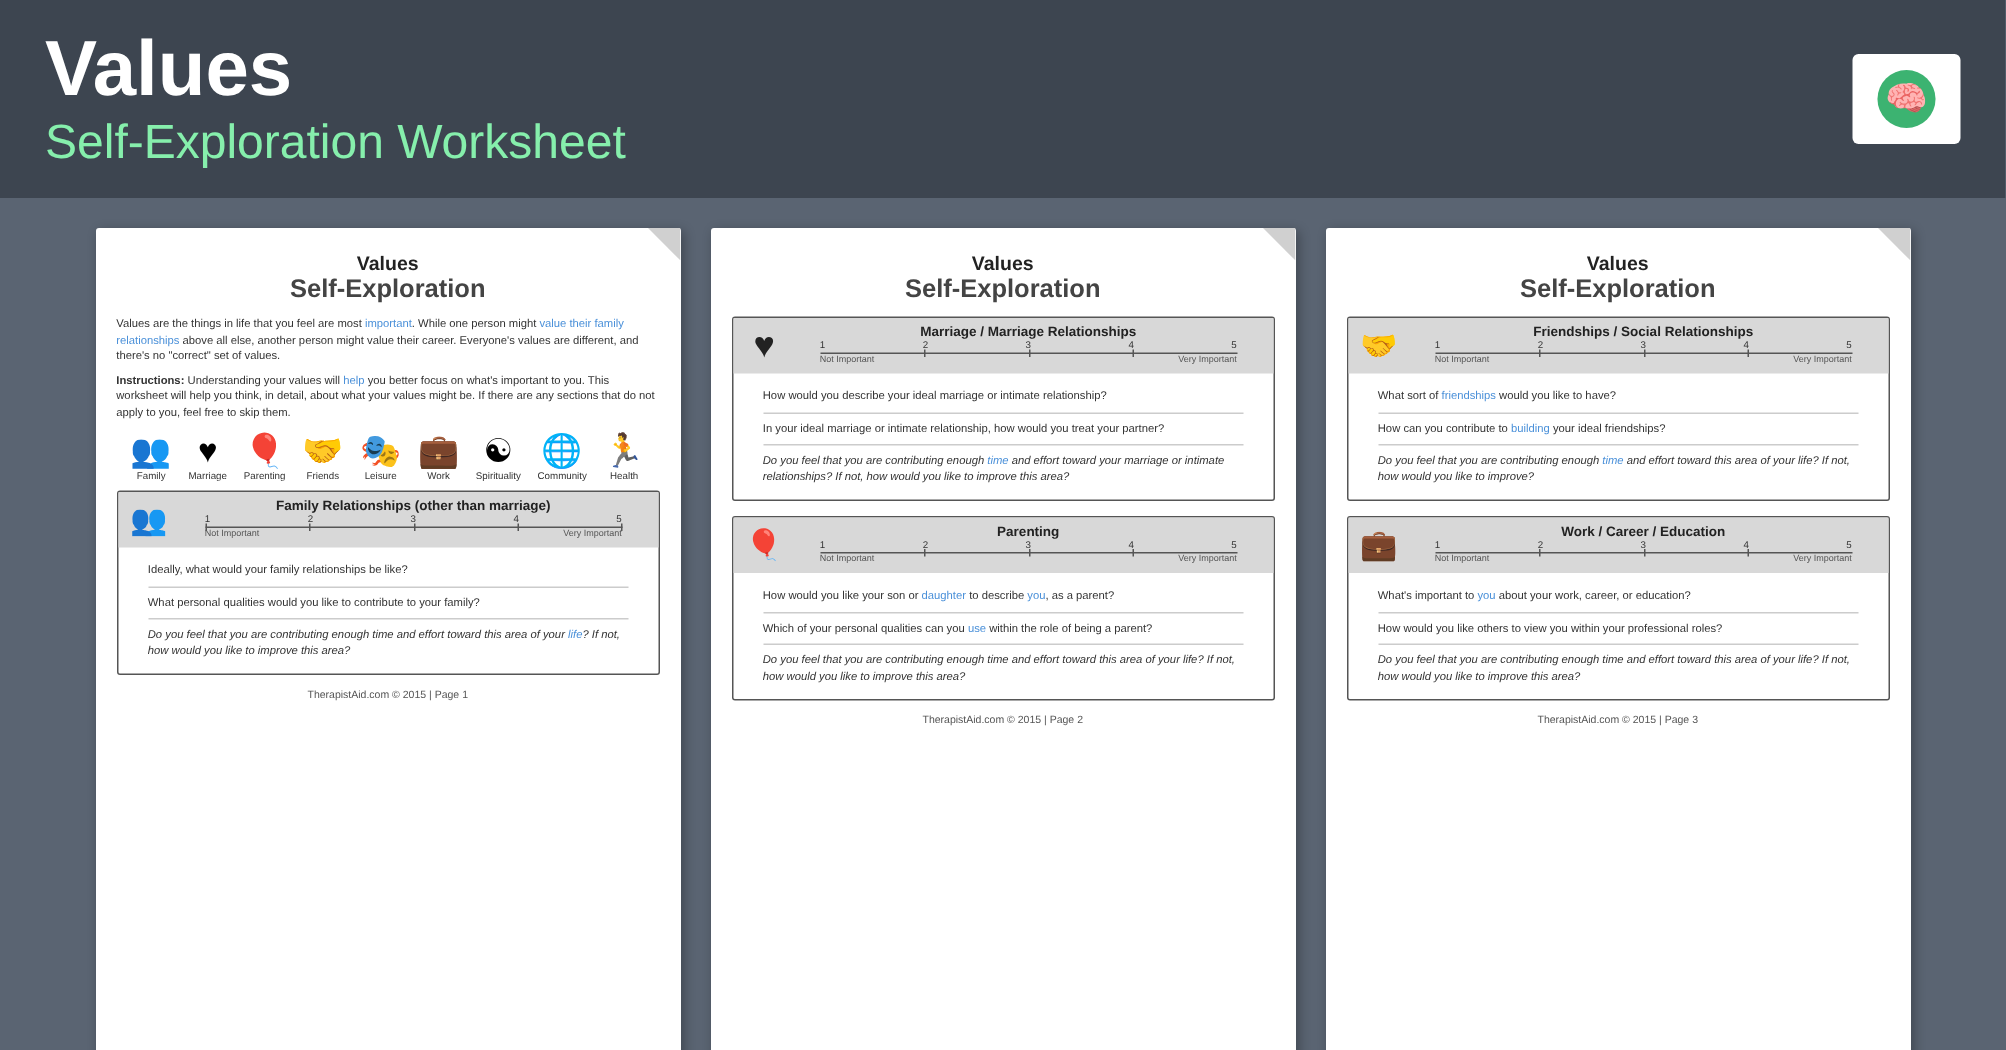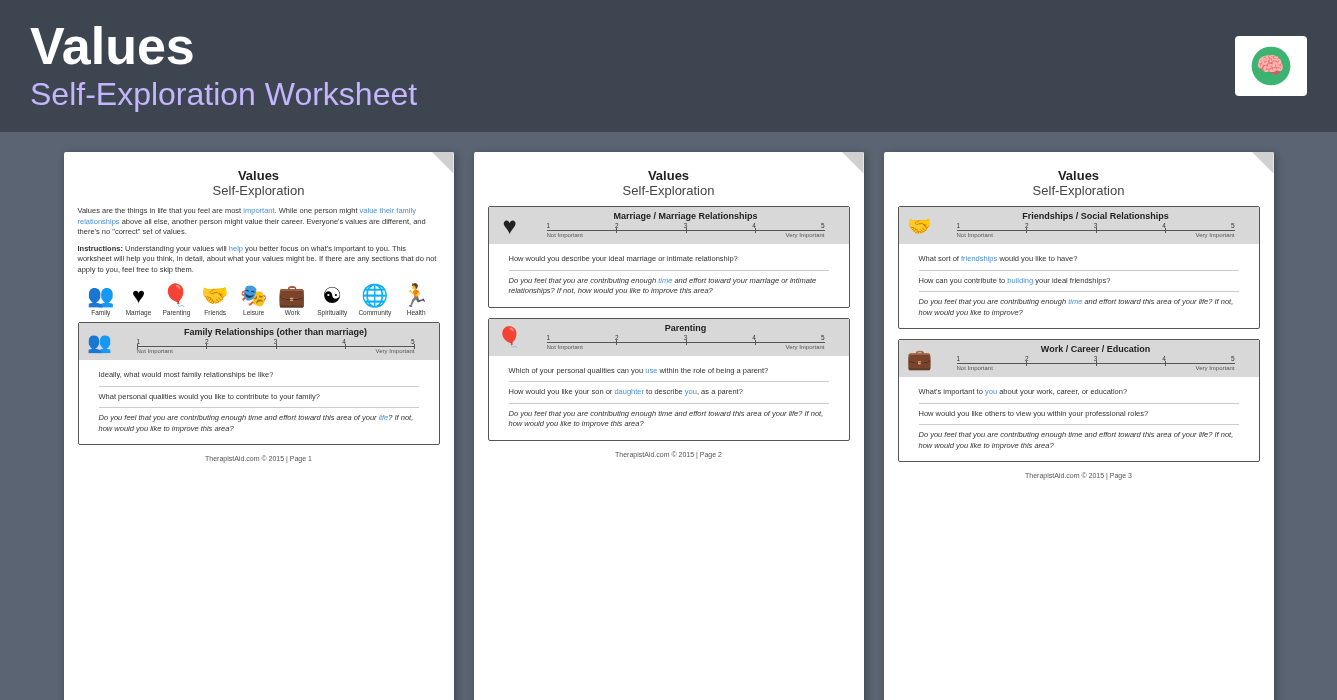--- a/index.html
+++ b/index.html
@@ -21,21 +21,21 @@
     .header-title-block {}
     .header-title-main {
       font-size: 52px;
       font-weight: 900;
       color: #ffffff;
       line-height: 1.1;
     }
     .header-title-sub {
       font-size: 32px;
       font-weight: 400;
-      color: #c4b5fd;
+      color: #86efac;
       line-height: 1.2;
       text-align: right;
     }
     .brand-box {
       background-color: #ffffff;
       border-radius: 4px;
       display: flex;
       align-items: center;
       padding: 8px 14px;
       gap: 10px;
@@ -81,23 +81,24 @@
     
     .page-title {
       text-align: center;
       font-size: 13px;
       font-weight: 900;
       color: #222;
       line-height: 1.2;
     }
     .page-subtitle {
       text-align: center;
-      font-size: 13px;
+      font-size: 17px;
       color: #444;
       margin-bottom: 8px;
+      font-weight: bold;
     }
 
     
     .intro-text {
       font-size: 7.5px;
       color: #333;
       line-height: 1.4;
       margin-bottom: 6px;
     }
     .intro-text span.highlight {
@@ -311,21 +312,21 @@
               <span style="position:absolute;left:75%;top:-2px;width:1px;height:5px;background:#555;display:block;"></span>
             </div>
             <div class="inline-scale-labels">
               <span>Not Important</span>
               <span>Very Important</span>
             </div>
           </div>
         </div>
       </div>
       <div class="section-body">
-        <div class="question-row">Ideally, what would most family relationships be like?</div>
+        <div class="question-row">Ideally, what would your family relationships be like?</div>
         <div class="question-row">What personal qualities would you like to contribute to your family?</div>
         <div class="question-row">Do you feel that you are contributing enough time and effort toward this area of your <span class="highlight">life</span>? If not, how would you like to improve this area?</div>
       </div>
     </div>
 
     <div class="page-footer">TherapistAid.com © 2015  |  Page 1</div>
   </div>
 
   <div class="worksheet-page">
     <div class="page-corner"></div>
@@ -352,20 +353,21 @@
             </div>
             <div class="inline-scale-labels">
               <span>Not Important</span>
               <span>Very Important</span>
             </div>
           </div>
         </div>
       </div>
       <div class="section-body">
         <div class="question-row">How would you describe your ideal marriage or intimate relationship?</div>
+        <div class="question-row">In your ideal marriage or intimate relationship, how would you treat your partner?</div>
         <div class="question-row">Do you feel that you are contributing enough <span class="highlight">time</span> and effort toward your marriage or intimate relationships? If not, how would you like to improve this area?</div>
       </div>
     </div>
 
     <div class="section-box">
       <div class="section-header">
         <span class="section-icon">🎈</span>
         <div class="section-header-text">
           <div class="section-title">Parenting</div>
           <div class="inline-scale">
@@ -382,22 +384,22 @@
               <span style="position:absolute;left:75%;top:-2px;width:1px;height:5px;background:#555;display:block;"></span>
             </div>
             <div class="inline-scale-labels">
               <span>Not Important</span>
               <span>Very Important</span>
             </div>
           </div>
         </div>
       </div>
       <div class="section-body">
+        <div class="question-row">How would you like your son or <span class="highlight">daughter</span> to describe <span class="highlight">you</span>, as a parent?</div>
         <div class="question-row">Which of your personal qualities can you <span class="highlight">use</span> within the role of being a parent?</div>
-        <div class="question-row">How would you like your son or <span class="highlight">daughter</span> to describe <span class="highlight">you</span>, as a parent?</div>
         <div class="question-row">Do you feel that you are contributing enough time and effort toward this area of your life? If not, how would you like to improve this area?</div>
       </div>
     </div>
 
     <div class="page-footer">TherapistAid.com © 2015  |  Page 2</div>
   </div>
 
   <div class="worksheet-page">
     <div class="page-corner"></div>
     <div class="page-title">Values</div>

